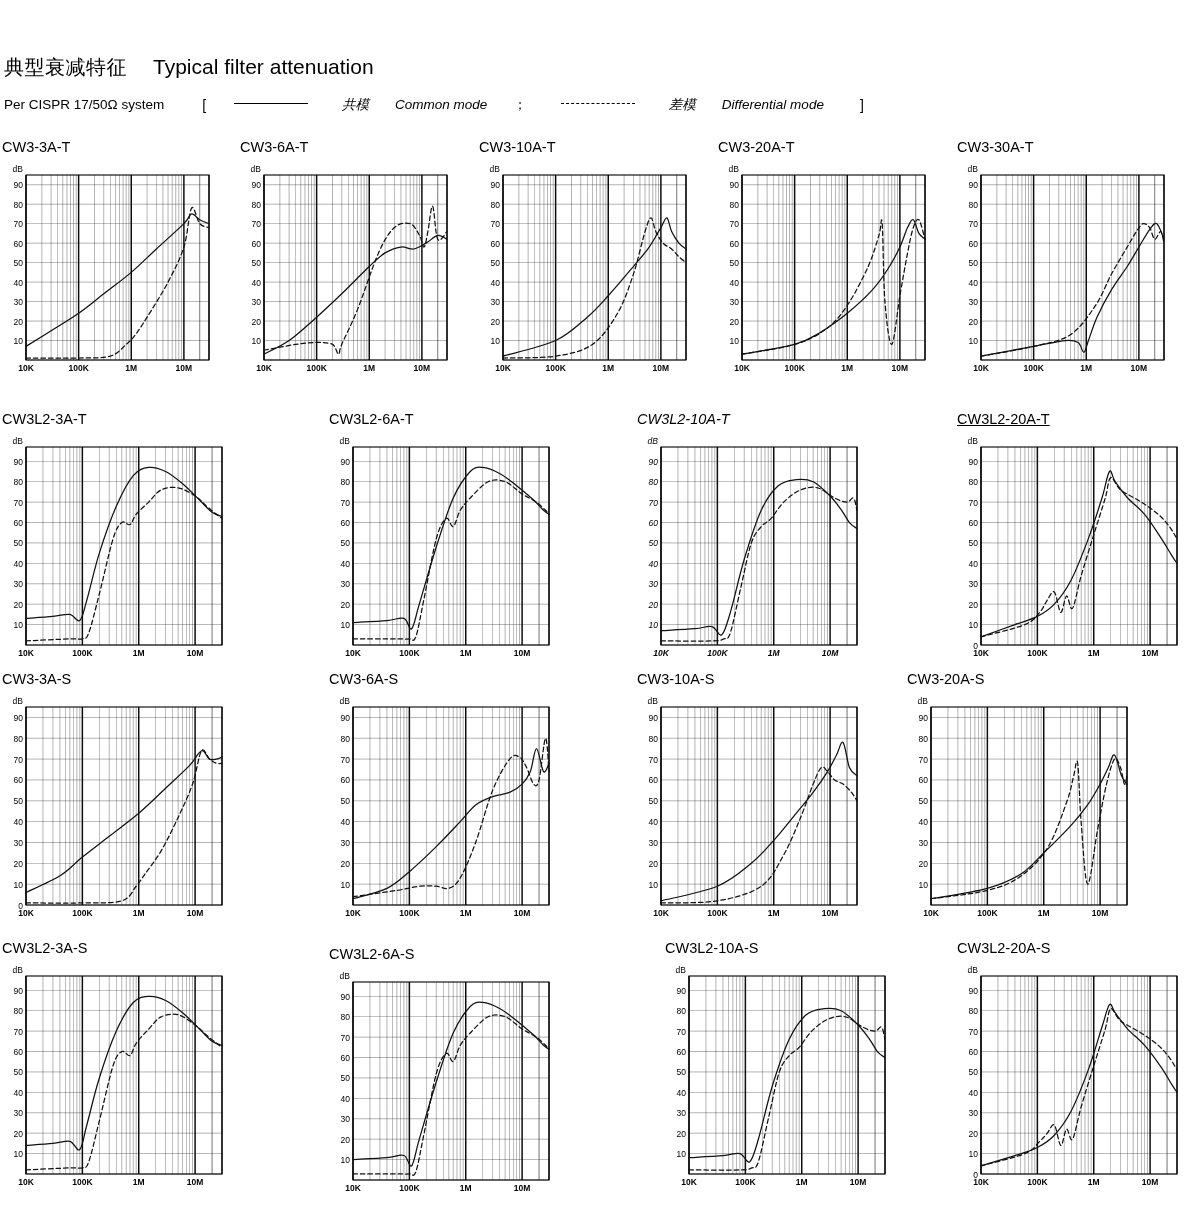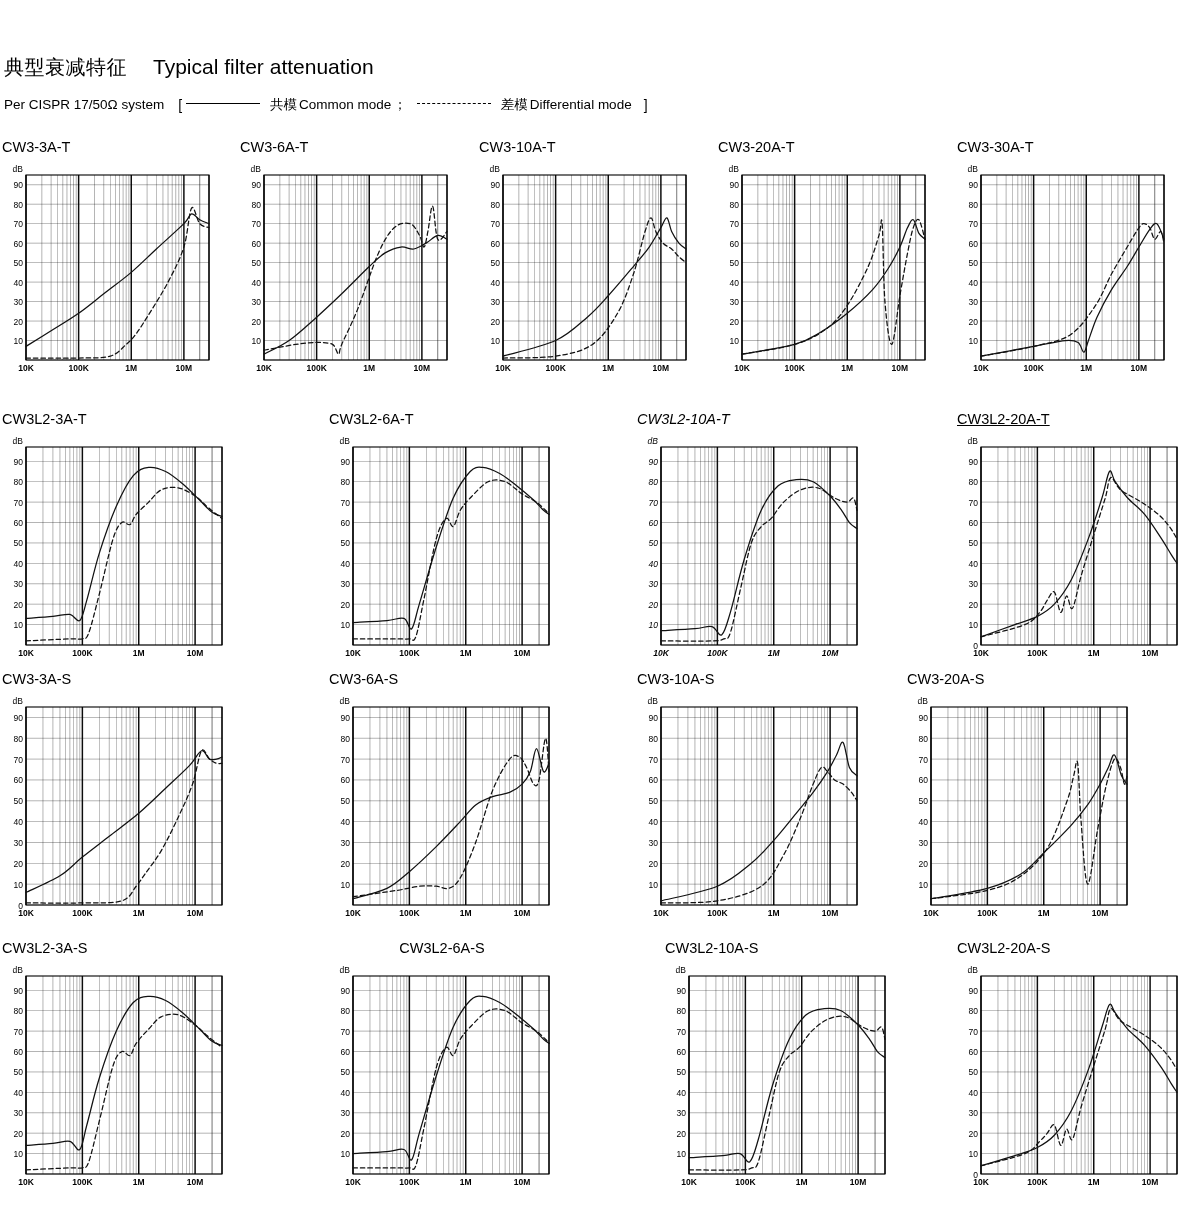--- a/index.html
+++ b/index.html
@@ -19,33 +19,33 @@
     position:absolute; left:4px; top:56px;
     display:flex; align-items:baseline; gap:26px;
     font-size:21px; line-height:1;
   }
   .title-cn { font-size:20px; letter-spacing:0.5px; }
   .title-en { font-size:21px; }
 
   .subtitle-row {
     position:absolute; left:4px; top:98px;
     display:flex; align-items:center;
-    font-size:13.5px; line-height:1; white-space:nowrap;
+    font-size:13.5px; line-height:1; white-space:nowrap;gap:24px;
   }
   .subtitle-row .txt { margin-right:4px; }
   .bracket { margin:0 4px 0 10px; font-size:14px; }
   .legend-solid {
     display:inline-block; width:74px; height:0;
     border-top:1.6px solid #000; margin:0 10px 4px 0;
   }
   .legend-dashed {
     display:inline-block; width:74px; height:0;
     border-top:1.6px dashed #000; margin:0 10px 4px 10px;
   }
-  .legend-label { margin-right:2px; }
+  .legend-label { margin-right:2px;font-style:italic; }
 
   
   .rowgroup { position:absolute; left:0; width:1200px; }
 
   .cell { position:absolute; }
   .cell-title {
     font-size:14.5px; margin:0 0 6px 2px; line-height:1; white-space:nowrap;
   }
   .plotwrap { position:relative; }
 
@@ -1018,21 +1018,21 @@
               <text x="23" y="11" text-anchor="end" font-size="8.5" fill="#000">dB</text>
               <text x="26" y="223" text-anchor="middle" font-size="8.5" font-weight="bold" fill="#000">10K</text>
               <text x="82.36846852377087" y="223" text-anchor="middle" font-size="8.5" font-weight="bold" fill="#000">100K</text>
               <text x="138.73693704754174" y="223" text-anchor="middle" font-size="8.5" font-weight="bold" fill="#000">1M</text>
               <text x="195.10540557131262" y="223" text-anchor="middle" font-size="8.5" font-weight="bold" fill="#000">10M</text>
               <path d="M26.00,183.42 C30.48,183.08 45.58,182.06 52.89,181.38 C60.21,180.70 65.38,178.32 69.86,179.34 C74.35,180.36 76.96,190.23 79.79,187.51 C82.62,184.78 83.57,174.92 86.83,163.01 C90.09,151.10 94.42,131.71 99.34,116.06 C104.25,100.41 110.65,81.70 116.31,69.11 C121.96,56.53 127.88,46.32 133.27,40.54 C138.67,34.75 143.27,34.75 148.66,34.41 C154.06,34.07 159.98,35.77 165.63,38.49 C171.29,41.22 176.94,45.98 182.60,50.74 C188.26,55.51 194.66,62.31 199.57,67.07 C204.48,71.84 208.34,76.60 212.07,79.32 C215.81,82.04 220.35,82.72 222.00,83.40" fill="none" stroke="#111" stroke-width="1.25" stroke-linecap="round"></path>
               <path d="M26.00,207.92 C33.31,207.58 60.47,206.22 69.86,205.88 C79.26,205.54 79.21,206.90 82.37,205.88 C85.52,204.86 85.96,207.58 88.79,199.75 C91.62,191.93 95.30,174.92 99.34,158.93 C103.38,142.94 109.30,115.38 113.04,103.81 C116.78,92.25 118.94,91.23 121.77,89.53 C124.60,87.82 127.61,94.97 130.01,93.61 C132.40,92.25 133.05,85.78 136.16,81.36 C139.27,76.94 144.49,71.49 148.66,67.07 C152.83,62.65 156.26,57.21 161.17,54.82 C166.08,52.44 172.48,51.42 178.14,52.78 C183.79,54.14 190.36,59.59 195.11,62.99 C199.85,66.39 203.04,70.13 206.61,73.20 C210.18,76.26 213.97,79.32 216.54,81.36 C219.10,83.40 221.09,84.76 222.00,85.44" fill="none" stroke="#111" stroke-width="1.25" stroke-linecap="round" stroke-dasharray="4.5,3"></path>
             </svg>
           </div>
         </div>
-        <div class="cell" style="left: 327px; top: 0px; width: 228px; text-align: center;">
+        <div class="cell" style="left: 327px; top: 6px; width: 228px;">
           <div class="cell-title">CW3L2-6A-S</div>
           <div class="plotwrap">
             <svg width="228" height="228" viewBox="0 0 228 228" class="chart-svg">
               <rect x="26" y="14" width="196" height="198" fill="#fff"></rect>
               <line x1="26" y1="14" x2="26" y2="212" stroke="#000" stroke-width="1.5" opacity="0.95"></line>
               <line x1="42.96859983529601" y1="14" x2="42.96859983529601" y2="212" stroke="#000" stroke-width="0.55" opacity="0.55"></line>
               <line x1="52.89459442868737" y1="14" x2="52.89459442868737" y2="212" stroke="#000" stroke-width="0.55" opacity="0.55"></line>
               <line x1="59.93719967059202" y1="14" x2="59.93719967059202" y2="212" stroke="#000" stroke-width="0.55" opacity="0.55"></line>
               <line x1="65.39986868847487" y1="14" x2="65.39986868847487" y2="212" stroke="#000" stroke-width="0.55" opacity="0.55"></line>
               <line x1="69.86319426398339" y1="14" x2="69.86319426398339" y2="212" stroke="#000" stroke-width="0.55" opacity="0.55"></line>

